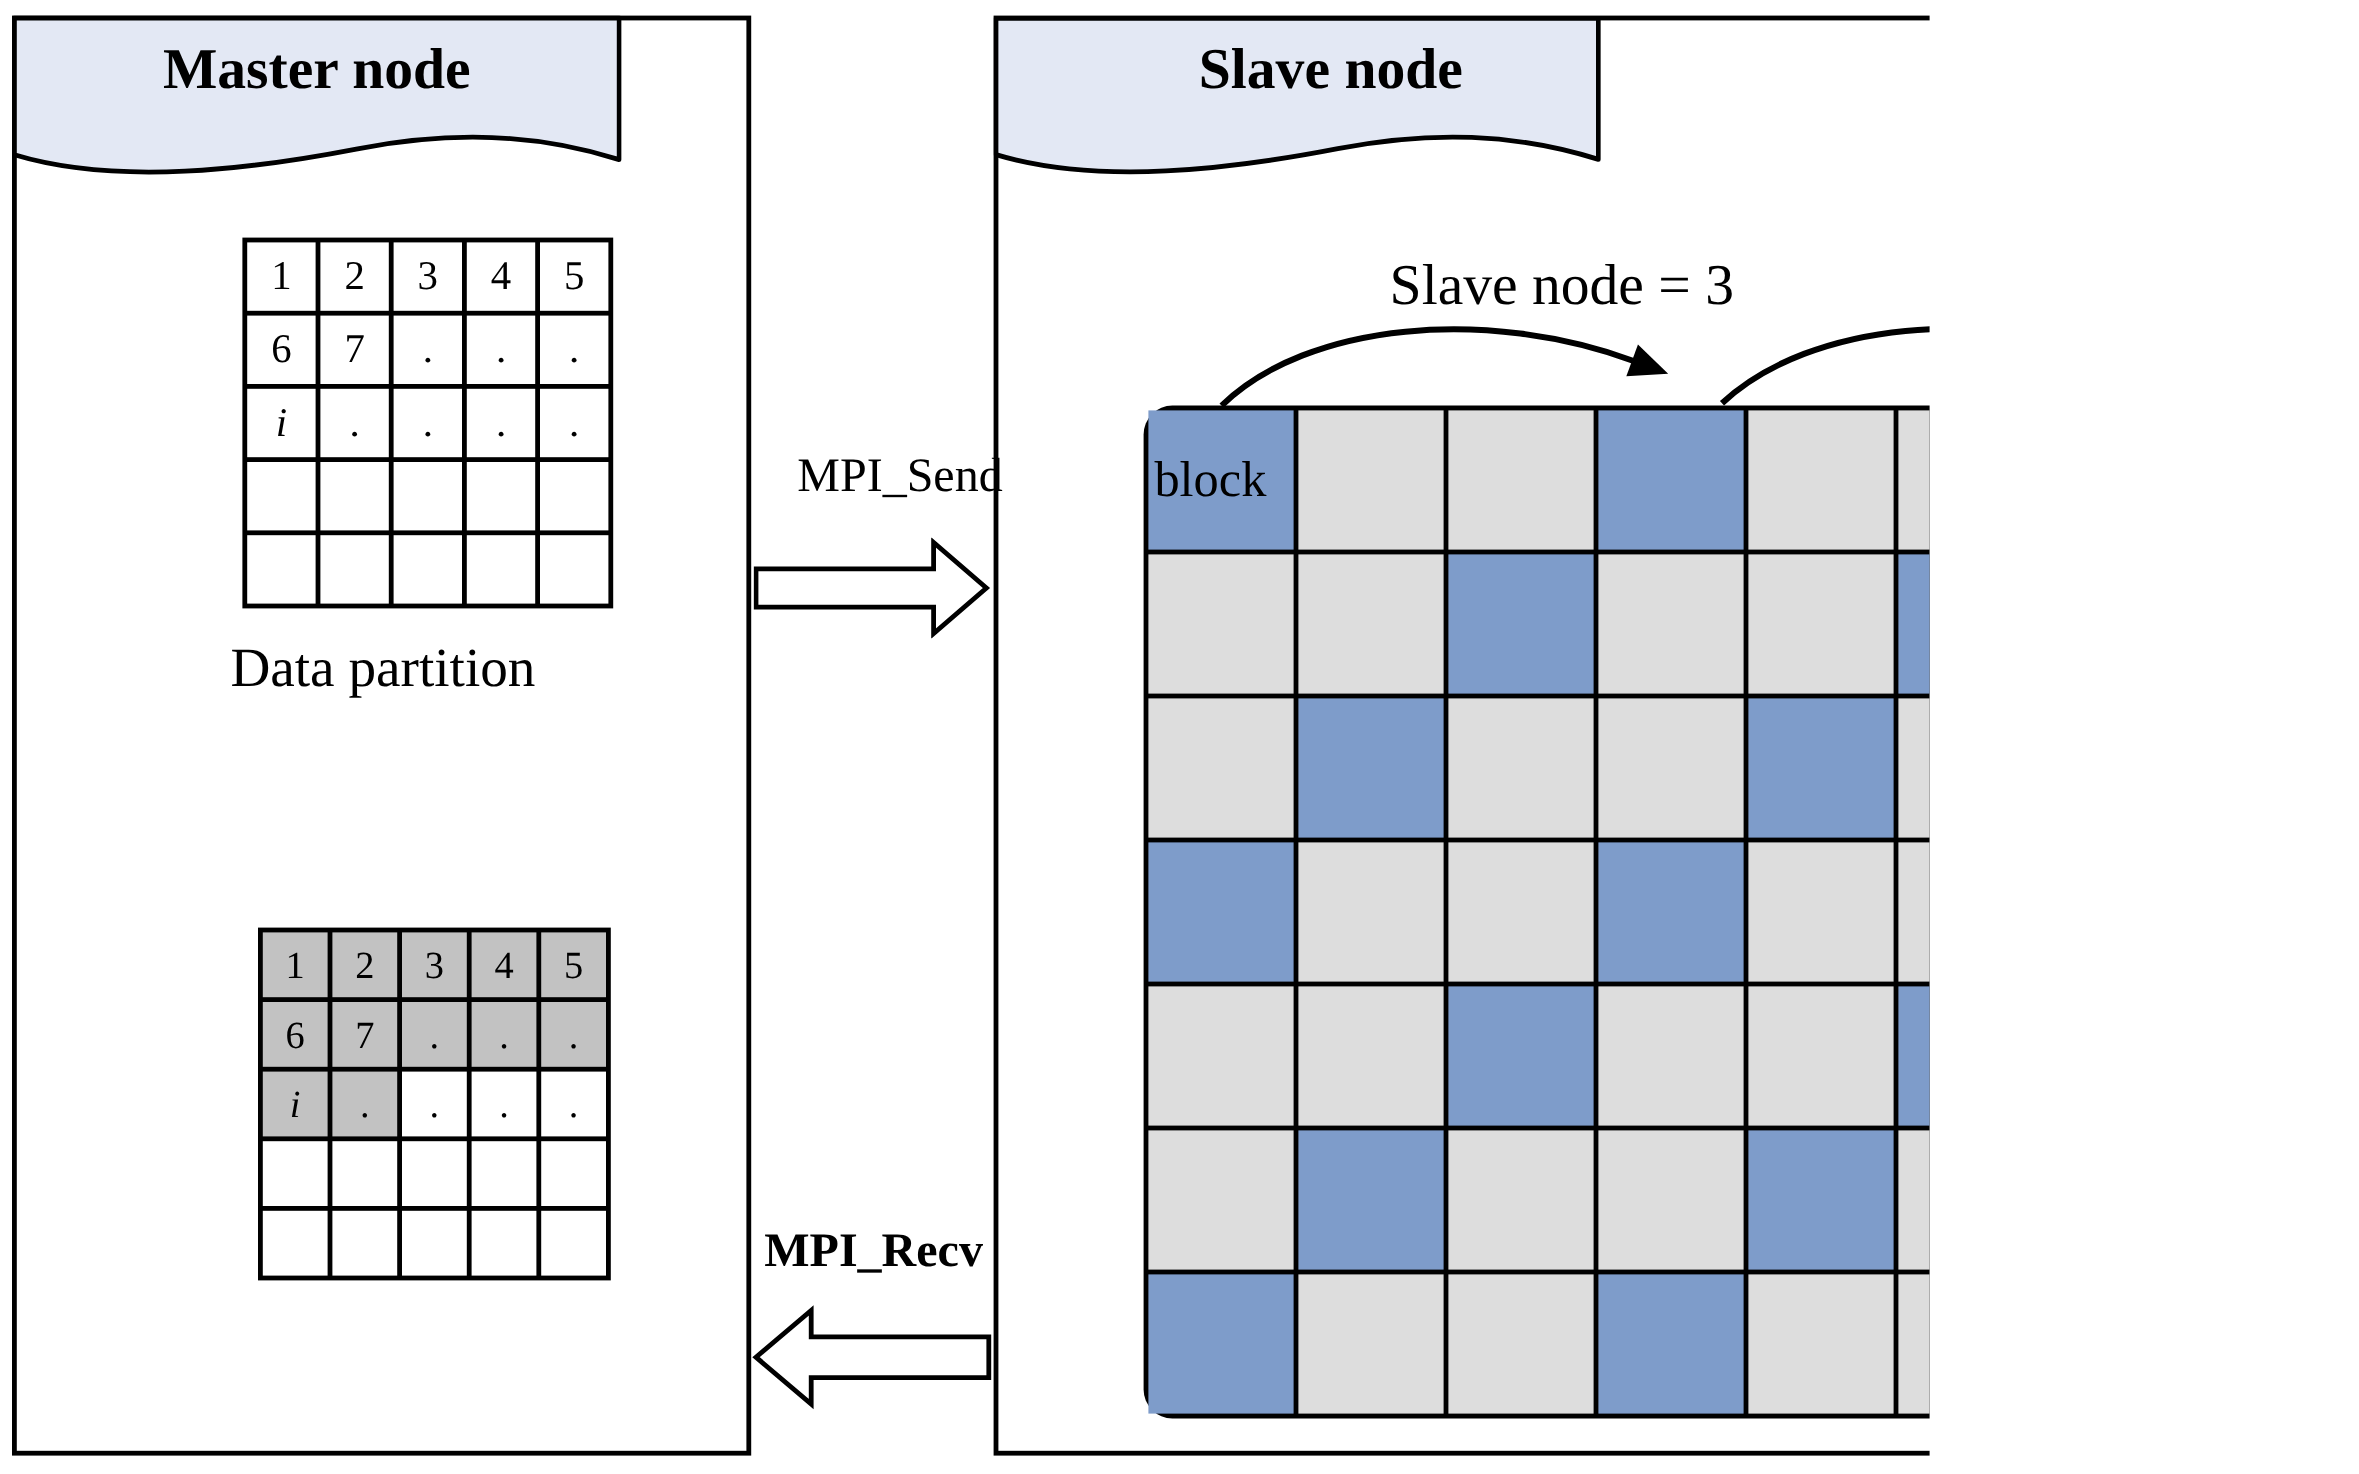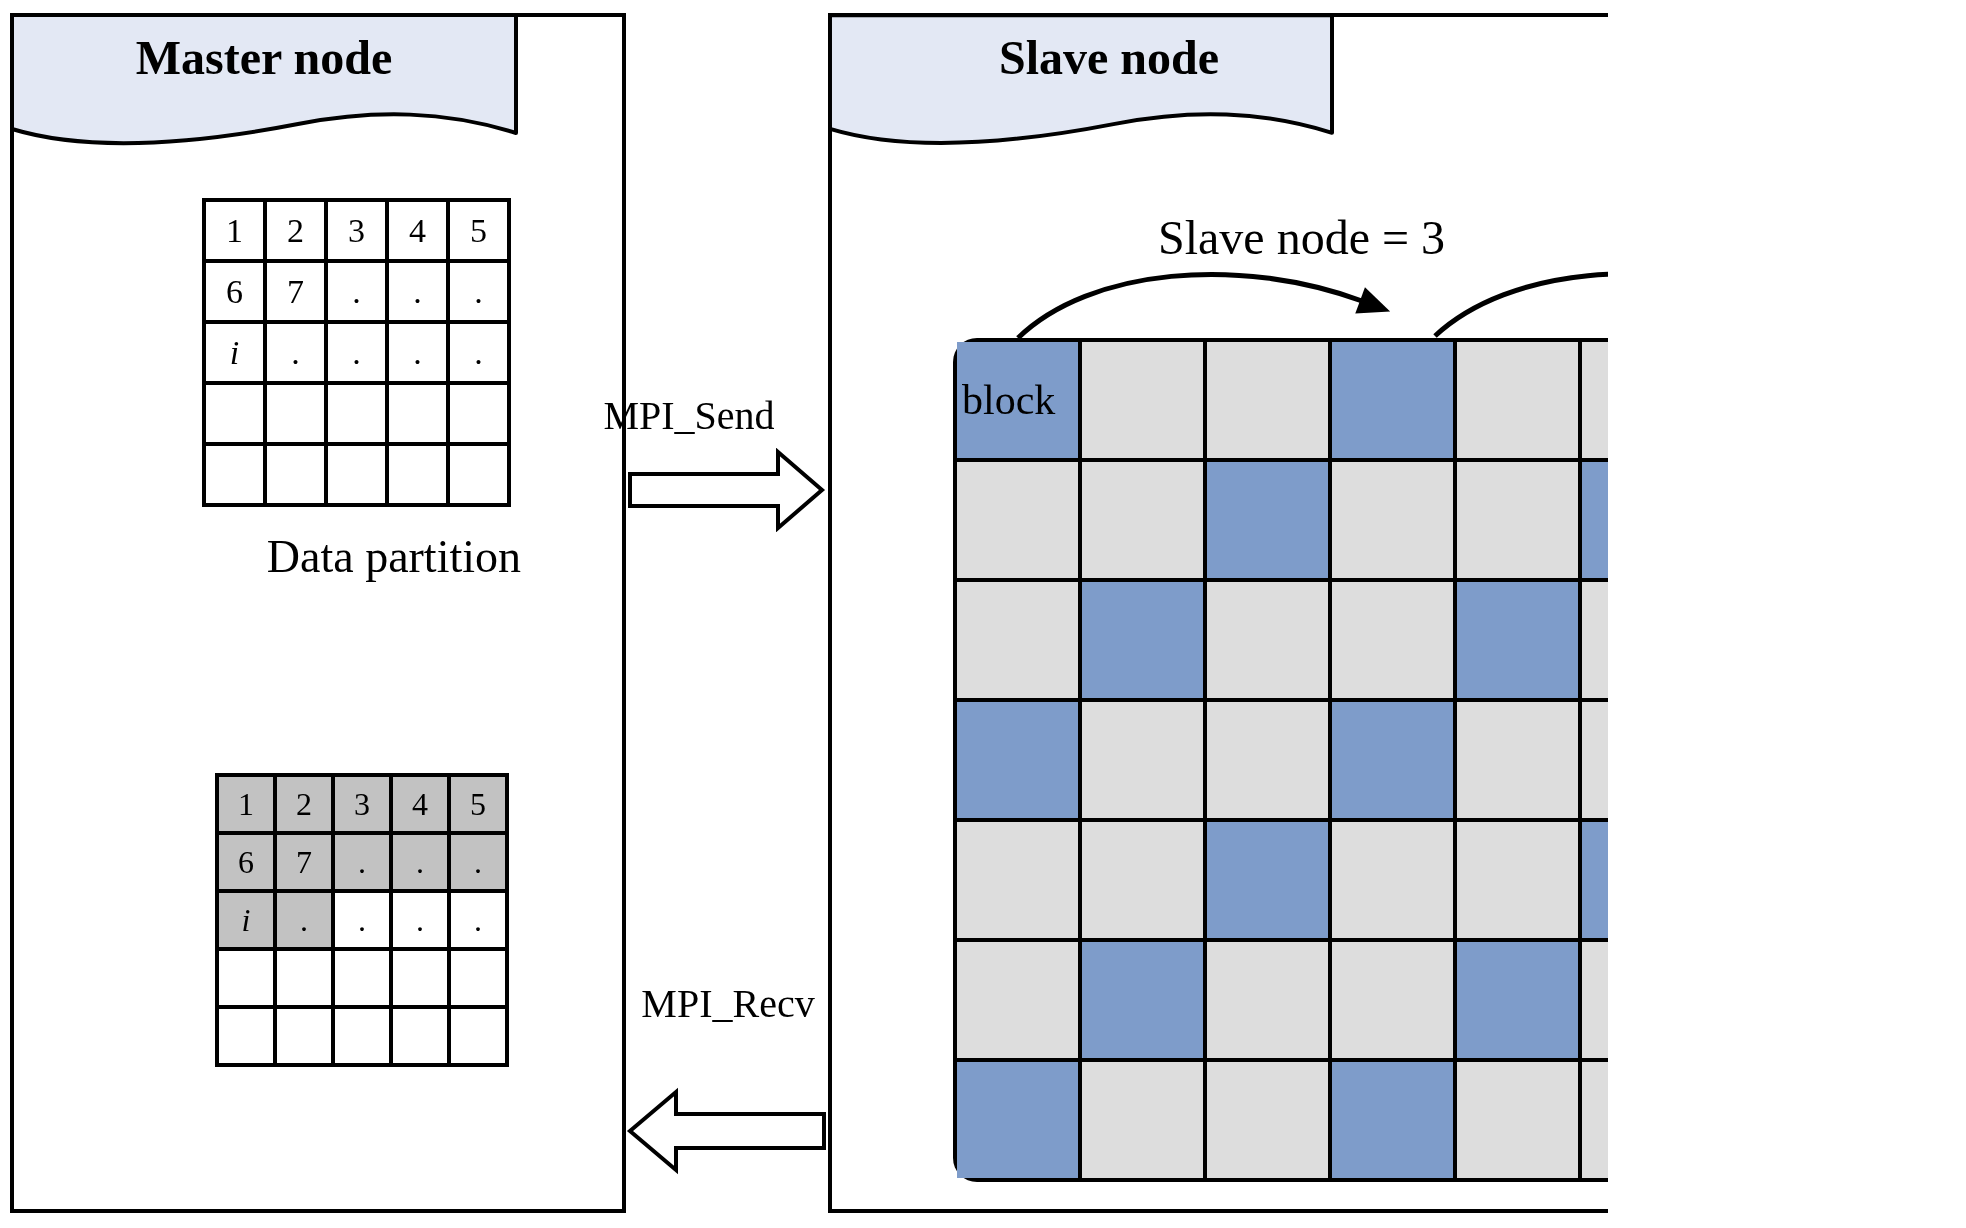--- a/index.html
+++ b/index.html
@@ -19,27 +19,27 @@
   .title-slave{left:828px;top:34px;width:506px;padding-left:28px;}
 
   .mgrid{position:absolute;display:grid;gap:4px;padding:4px;background:#000;}
   #grid-partition{left:202px;top:198px;grid-template-columns:repeat(5,57px);grid-auto-rows:57px;}
   #grid-collection{left:215px;top:773px;grid-template-columns:repeat(5,54px);grid-auto-rows:54px;}
   .cell{background:#fff;display:flex;align-items:center;justify-content:center;font-size:34px;line-height:1;}
   #grid-collection .cell{font-size:32px;}
   .cell.shaded{background:var(--gray-medium,#c2c2c2);}
   .cell.it{font-style:italic;}
 
-  .grid-label{position:absolute;text-align:right;font-size:46px;line-height:1;}
+  .grid-label{position:absolute;text-align:left;font-size:46px;line-height:1;}
   #label-partition{left:192px;top:534px;width:329px;}
   #label-collection{left:205px;top:1090px;width:314px;}
 
   .chan-label{position:absolute;font-size:40px;text-align:center;line-height:1;}
-  #send-label{left:589px;top:376px;width:200px;margin-top:20px;}
-  #recv-label{left:626px;top:984px;width:204px;}
+  #send-label{left:650px;top:376px;width:200px;}
+  #recv-label{left:626px;top:1022px;width:204px;font-weight:bold;}
   .chan-arrow{position:absolute;display:block;}
   #send-arrow{left:628px;top:448px;}
   #recv-arrow{left:626px;top:1086px;}
 
   #stride-note{position:absolute;left:1158px;top:214px;width:500px;text-align:left;font-size:48px;line-height:1;}
   #stride-arcs{position:absolute;left:980px;top:248px;}
 
   #slave-grid{left:953px;top:338px;grid-template-columns:repeat(7,121px);grid-auto-rows:116px;border-radius:24px;}
   #slave-grid .cell.blue{background:var(--block-blue,#7e9cca);}
   #slave-grid .cell.gray{background:var(--gray-light,#dddddd);}

